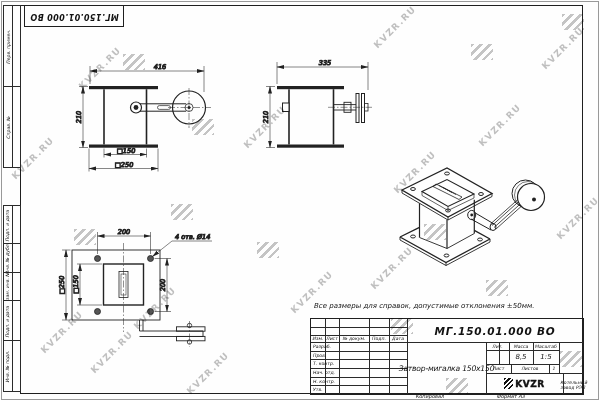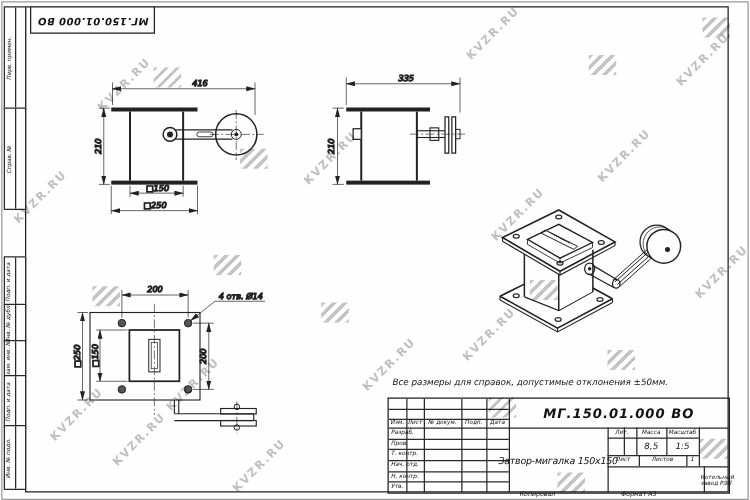--- a/index.html
+++ b/index.html
@@ -293,20 +293,24 @@
     <div class="txt" style="left:175px;top:23px;width:23px;height:8px;">Лит.</div>
     <div class="txt" style="left:198px;top:23px;width:24px;height:8px;">Масса</div>
     <div class="txt" style="left:222px;top:23px;width:26px;height:8px;">Масштаб</div>
     <div class="txt val" style="left:198px;top:31px;width:24px;height:14px;">8,5</div>
     <div class="txt val" style="left:222px;top:31px;width:26px;height:14px;">1:5</div>
 
     <div class="txt" style="left:175px;top:45px;width:25px;height:9px;">Лист</div>
     <div class="txt" style="left:200px;top:45px;width:38px;height:9px;">Листов</div>
     <div class="txt" style="left:238px;top:45px;width:10px;height:9px;">1</div>
 
+    <div class="txt" style="left:175px;top:54px;width:77px;height:21px;">
+      <span class="logo-mark"></span>
+      <span class="logo-word">KVZR</span>
+    </div>
     <div class="txt logo-sub" style="left:252px;top:54px;width:20px;height:21px;white-space:normal;padding:1px;">Котельный завод РЭП</div>
   </div>
 
   <span class="footer-txt" style="left:405px;top:393px;width:50px;text-align:center;">Копировал</span>
   <span class="footer-txt" style="left:488px;top:393px;width:46px;text-align:center;">Формат А3</span>
 
   <span class="wm" style="left:100px;top:68px;">KVZR.RU</span>
   <span class="wm" style="left:395px;top:27px;">KVZR.RU</span>
   <span class="wm" style="left:563px;top:48px;">KVZR.RU</span>
   <span class="wm" style="left:33px;top:158px;">KVZR.RU</span>

